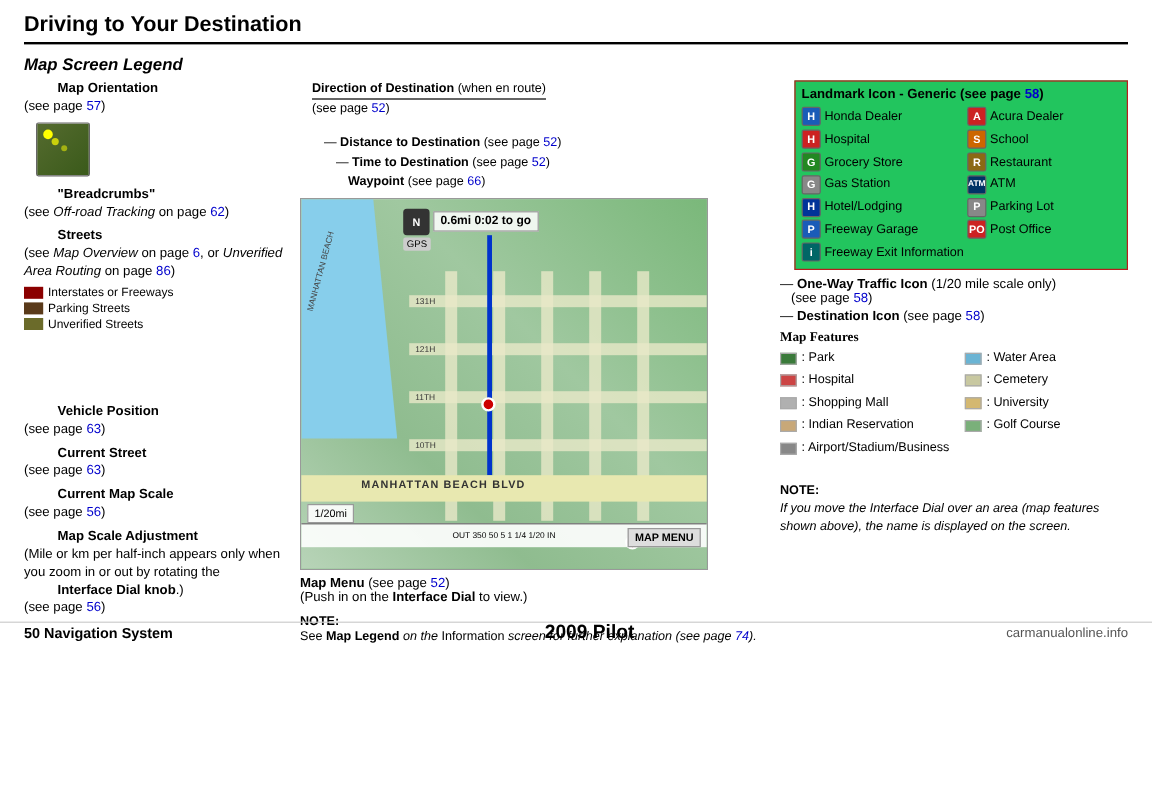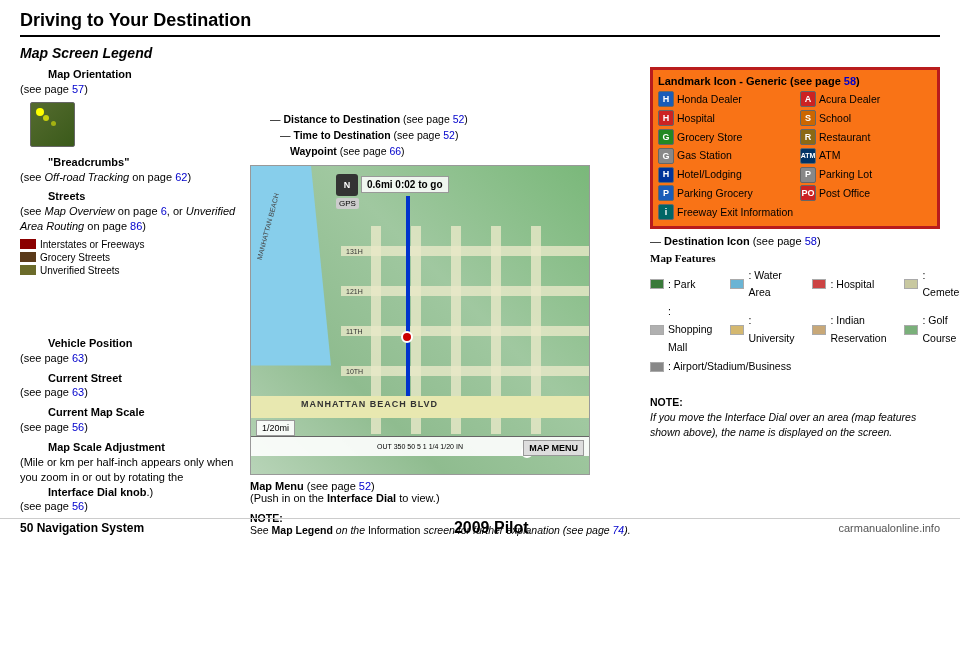--- a/index.html
+++ b/index.html
@@ -162,24 +162,25 @@
     .map-marker {
       position: absolute;
       width: 12px;
       height: 12px;
       background: #cc0000;
       border-radius: 50%;
       border: 2px solid #fff;
     }
     
     .landmark-box {
-      border: 3px solid #b91c1c;
+      border: 1px solid #b91c1c;
       padding: 5px;
       margin-bottom: 6px;
-      background: #f97316;
+      background: #22c55e;
+      margin-left: 12px;
     }
     .landmark-title {
       font-weight: bold;
       font-size: 11px;
       margin-bottom: 4px;
     }
     .landmark-grid {
       display: grid;
       grid-template-columns: 1fr 1fr;
       gap: 2px 10px;
@@ -217,21 +218,21 @@
       margin-top: 4px;
     }
     .features-title {
       font-weight: bold;
       font-size: 11px;
       margin-bottom: 3px;
       font-family: Liberation Serif, serif;
     }
     .features-grid {
       display: grid;
-      grid-template-columns: 1fr 1fr 1fr 1fr;
+      grid-template-columns: 1fr 1fr;
       gap: 1px 18px;
       font-size: 10.5px;
     }
     .feature-item {
       display: flex;
       align-items: center;
       gap: 4px;
       line-height: 1.7;
     }
     .feature-swatch {
@@ -345,21 +346,21 @@
         <span>(see <em>Map Overview</em> on page <span class="blue-link">6</span>, or <em>Unverified Area Routing</em> on page <span class="blue-link">86</span>)</span>
       </div>
 
       <div class="streets-legend">
         <div class="streets-legend-item">
           <div class="street-swatch" style="background:#8b0000;"></div>
           <span>Interstates or Freeways</span>
         </div>
         <div class="streets-legend-item">
           <div class="street-swatch" style="background:#5a3a1a;"></div>
-          <span>Grocery Streets</span>
+          <span>Parking Streets</span>
         </div>
         <div class="streets-legend-item">
           <div class="street-swatch" style="background:#6b6b2a;"></div>
           <span>Unverified Streets</span>
         </div>
       </div>
 
       <div style="height:60px;"></div>
 
       <div class="left-item">
@@ -382,20 +383,26 @@
         <span>(Mile or km per half-inch appears only when you zoom in or out by rotating the <strong>Interface Dial knob</strong>.)<br>(see page <span class="blue-link">56</span>)</span>
       </div>
 
     </div>
 
     <div class="center-panel">
       <div class="center-area">
 
         <div style="position:relative; padding-bottom:4px;">
 
+          <div class="annotation" style="top:0; left:10px;">
+            <span style="border-bottom:1px solid #000; display:inline-block; padding-bottom:1px;">
+              <strong>Direction of Destination</strong><span> (when en route)</span>
+            </span><br>
+            <span>(see page <span class="blue-link">52</span>)</span>
+          </div>
 
           <div style="height:45px;"></div>
 
           <div style="margin-left: 20px;">
             <div class="annotation" style="position:relative; top:auto; left:auto; margin-bottom:2px;">
               — <strong>Distance to Destination</strong><span> (see page <span class="blue-link">52</span>)</span>
             </div>
             <div class="annotation" style="position:relative; top:auto; left:auto; margin-bottom:2px; margin-left:10px;">
               — <strong>Time to Destination</strong><span> (see page <span class="blue-link">52</span>)</span>
             </div>
@@ -520,35 +527,38 @@
             <div class="lm-icon dark-blue">H</div>
             <span>Hotel/Lodging</span>
           </div>
           <div class="landmark-item">
             <div class="lm-icon gray">P</div>
             <span>Parking Lot</span>
           </div>
 
           <div class="landmark-item">
             <div class="lm-icon blue">P</div>
-            <span>Parking Grocery</span>
+            <span>Freeway Garage</span>
           </div>
           <div class="landmark-item">
             <div class="lm-icon red">PO</div>
             <span>Post Office</span>
           </div>
 
           <div class="landmark-item feature-full">
             <div class="lm-icon teal">i</div>
             <span>Freeway Exit Information</span>
           </div>
 
         </div>
       </div>
 
+      <div style="font-size:11px; margin-bottom:3px;">
+        — <strong>One-Way Traffic Icon</strong><span> (1/20 mile scale only)<br>&nbsp;&nbsp;&nbsp;(see page <span class="blue-link">58</span>)</span>
+      </div>
 
       <div style="font-size:11px; margin-bottom:5px;">
         — <strong>Destination Icon</strong><span> (see page <span class="blue-link">58</span>)</span>
       </div>
 
       <div class="features-section">
         <div class="features-title">Map Features</div>
         <div class="features-grid">
 
           <div class="feature-item">

